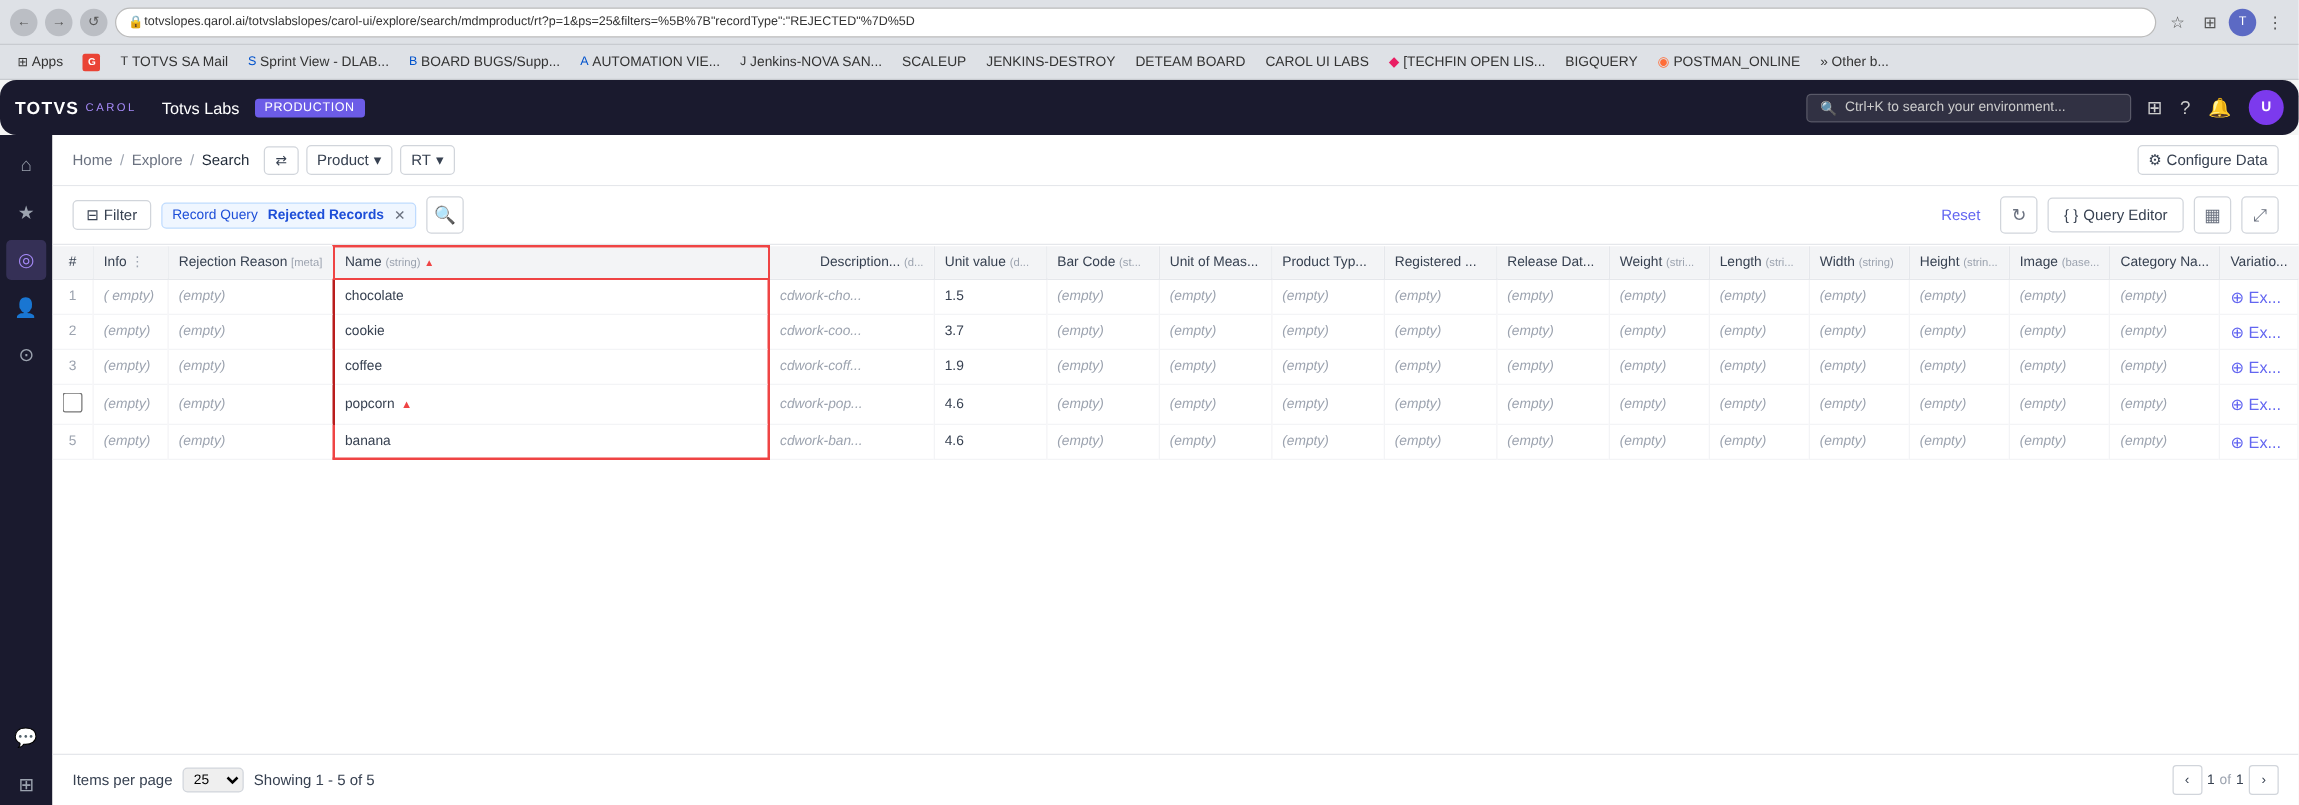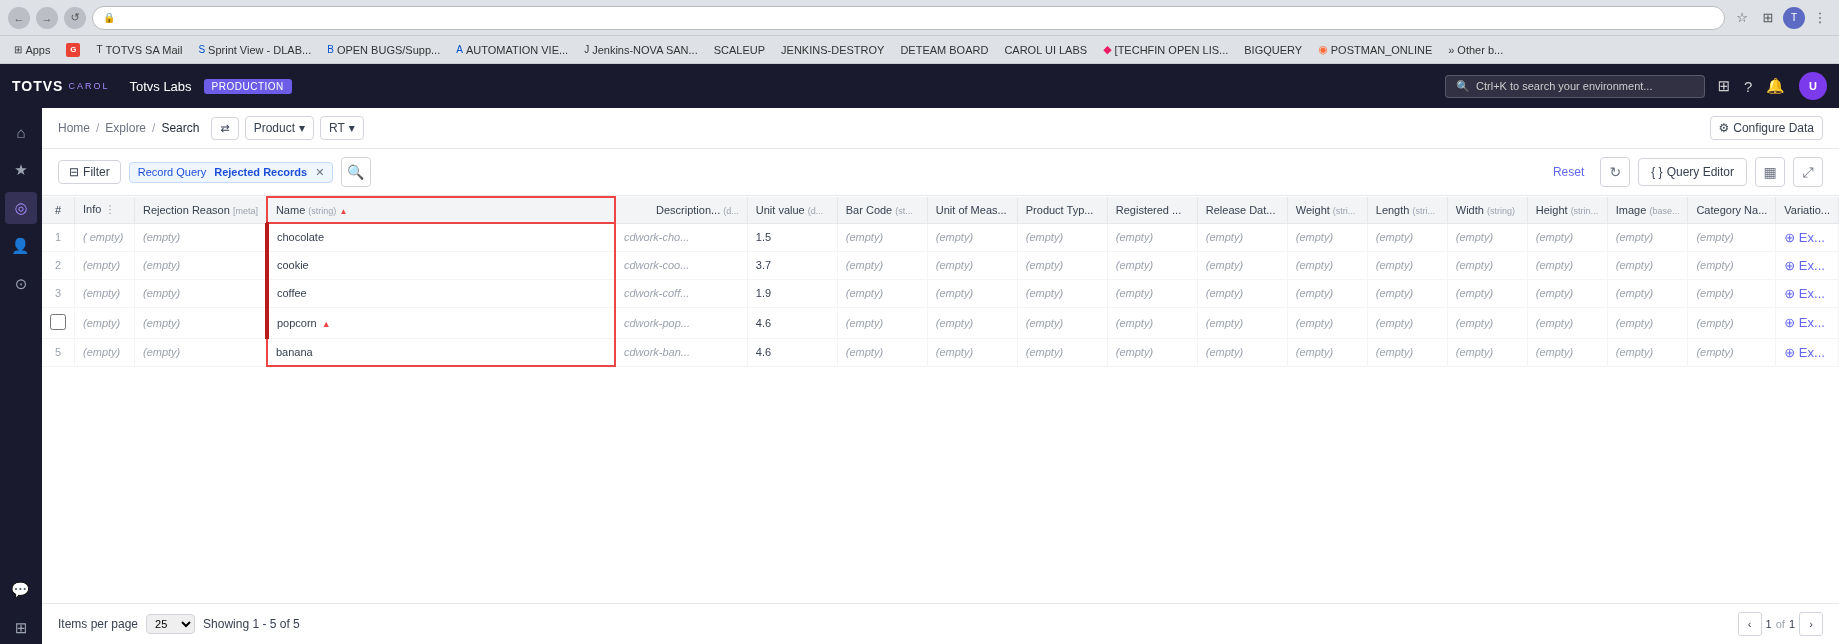--- a/index.html
+++ b/index.html
@@ -65,20 +65,21 @@
     .bookmark-icon { font-size: 10px; }
 
     
     .app-header {
       background: #1a1a2e;
       height: 44px;
       display: flex;
       align-items: center;
       padding: 0 12px;
       gap: 12px;
+      border-radius: 13px;
     }
     .logo-area { display: flex; align-items: center; gap: 6px; }
     .logo-totvs { color: #fff; font-weight: bold; font-size: 14px; letter-spacing: 1px; }
     .logo-carol { color: #a78bfa; font-size: 10px; letter-spacing: 2px; text-transform: uppercase; }
     .company-name { color: #fff; font-size: 13px; margin-left: 8px; }
     .production-badge {
       background: #6c5ce7;
       color: #fff;
       font-size: 10px;
       padding: 2px 8px;
@@ -282,21 +283,21 @@
       cursor: pointer;
       font-size: 13px;
     }
 
     
     .name-col-header {
       border: 2px solid #ef4444 !important;
       border-right: 2px solid #ef4444 !important;
     }
     .name-col-cell {
-      border-left: 4px solid #b91c1c;
+      border-left: 2px solid #b91c1c;
       border-right: 2px solid #ef4444;
     }
     .name-col-last {
       border-left: 2px solid #ef4444;
       border-right: 2px solid #ef4444;
       border-bottom: 2px solid #ef4444;
     }
 
     
     .sort-asc { color: #ef4444; font-size: 8px; }
@@ -355,20 +356,21 @@
   </style>
 </head>
 <body>
 
 <div class="browser-bar">
   <button class="browser-nav-btn">←</button>
   <button class="browser-nav-btn">→</button>
   <button class="browser-nav-btn">↺</button>
   <div class="browser-url-bar">
     <span style="font-size:10px;">🔒</span>
+    <span style="font-size:10px; overflow:hidden; text-overflow:ellipsis;">totvslopes.qarol.ai/totvslabslopes/carol-ui/explore/search/mdmproduct/rt?p=1&amp;ps=25&amp;filters=%5B%7B"recordType":"REJECTED"%7D%5D</span>
   </div>
   <div class="browser-actions">
     <button class="browser-action-btn">☆</button>
     <button class="browser-action-btn">⊞</button>
     <button class="browser-action-btn" style="width:22px;height:22px;background:#5c6ac4;border-radius:50%;color:#fff;font-size:10px;border:none;cursor:pointer;">T</button>
     <button class="browser-action-btn">⋮</button>
   </div>
 </div>
 
 <div class="bookmarks-bar">
@@ -382,21 +384,21 @@
   <div class="bookmark-item">
     <span class="bookmark-icon">T</span>
     <span>TOTVS SA Mail</span>
   </div>
   <div class="bookmark-item">
     <span class="bookmark-icon" style="color:#0052cc;">S</span>
     <span>Sprint View - DLAB...</span>
   </div>
   <div class="bookmark-item">
     <span class="bookmark-icon" style="color:#0052cc;">B</span>
-    <span>OPEN BUGS/Supp...</span>
+    <span>BOARD BUGS/Supp...</span>
   </div>
   <div class="bookmark-item">
     <span class="bookmark-icon" style="color:#0052cc;">A</span>
     <span>AUTOMATION VIE...</span>
   </div>
   <div class="bookmark-item">
     <span class="bookmark-icon">J</span>
     <span>Jenkins-NOVA SAN...</span>
   </div>
   <div class="bookmark-item">

